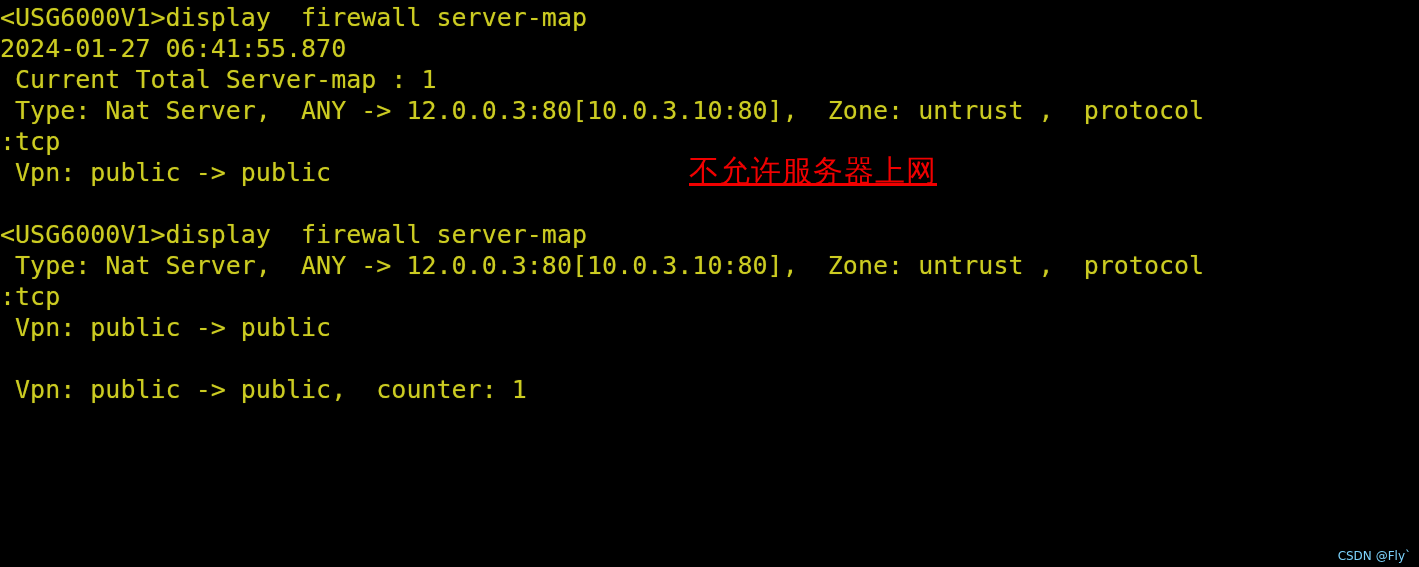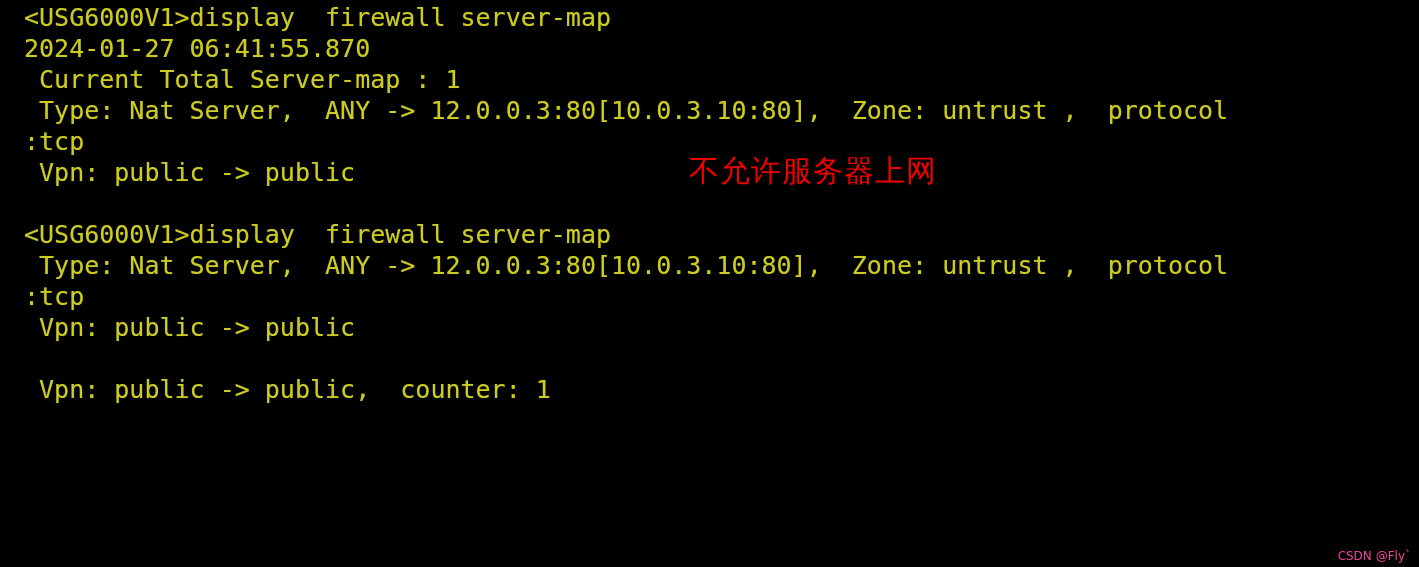--- a/index.html
+++ b/index.html
@@ -19,21 +19,20 @@
     height: 567px;
     background: #000000;
   }
   .console-lines {
     position: absolute;
     left: 0;
     top: 0;
     width: 1419px;
     padding-top: 2px;
     box-sizing: border-box;
-    padding-left: 24px;
   }
   .line {
     display: block;
     height: 31px;
     line-height: 31px;
     font-size: 25px;
     letter-spacing: 0px;
     color: #cccc22;
     white-space: pre;
     font-family: "DejaVu Sans Mono", "Liberation Mono", monospace;
@@ -48,30 +47,31 @@
     font-family: "DejaVu Sans", "Liberation Sans", sans-serif;
     font-size: 30px;
     line-height: 34px;
     white-space: pre;
     font-weight: 500;
     letter-spacing: 1px;
   }
   #annotation-deny {
     left: 689px;
     top: 154px;
+    text-decoration: underline;
   }
   #annotation-allow {
     left: 886px;
     top: 386px;
   }
   .watermark {
     position: absolute;
     right: 8px;
     bottom: 4px;
-    color: #ec4899;
+    color: #7dd3fc;
     font-family: "DejaVu Sans", "Liberation Sans", sans-serif;
     font-size: 12px;
     line-height: 14px;
     white-space: pre;
   }
 </style>
 </head>
 <body>
 
 <div id="terminal">

